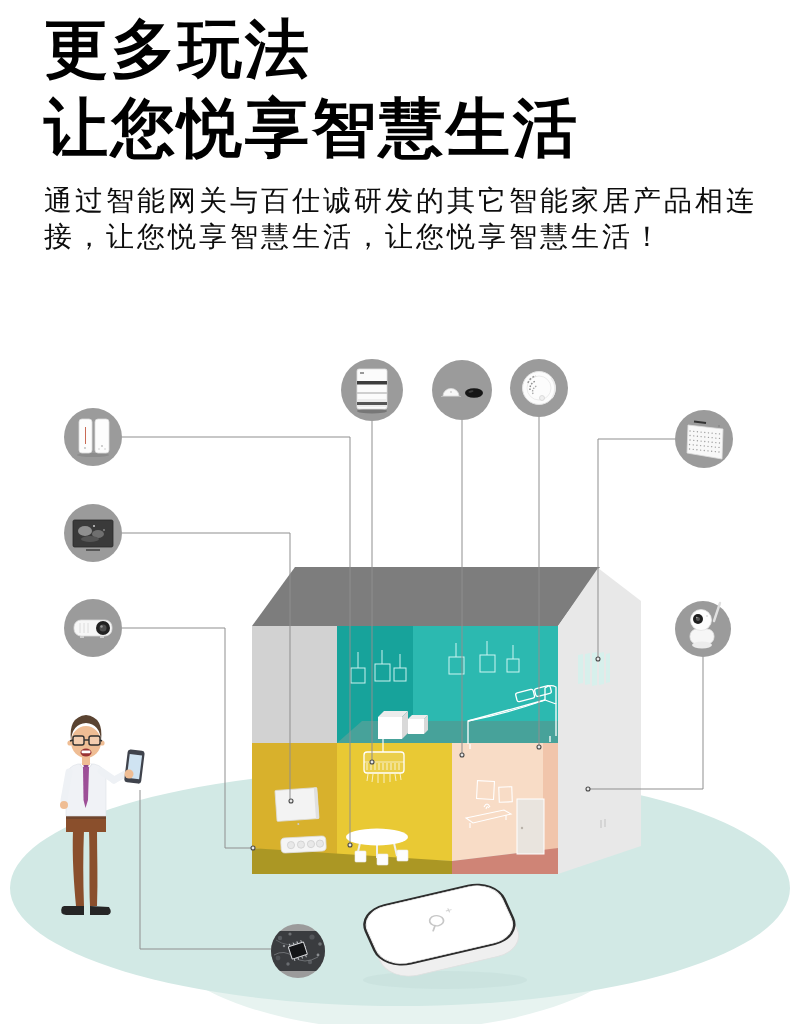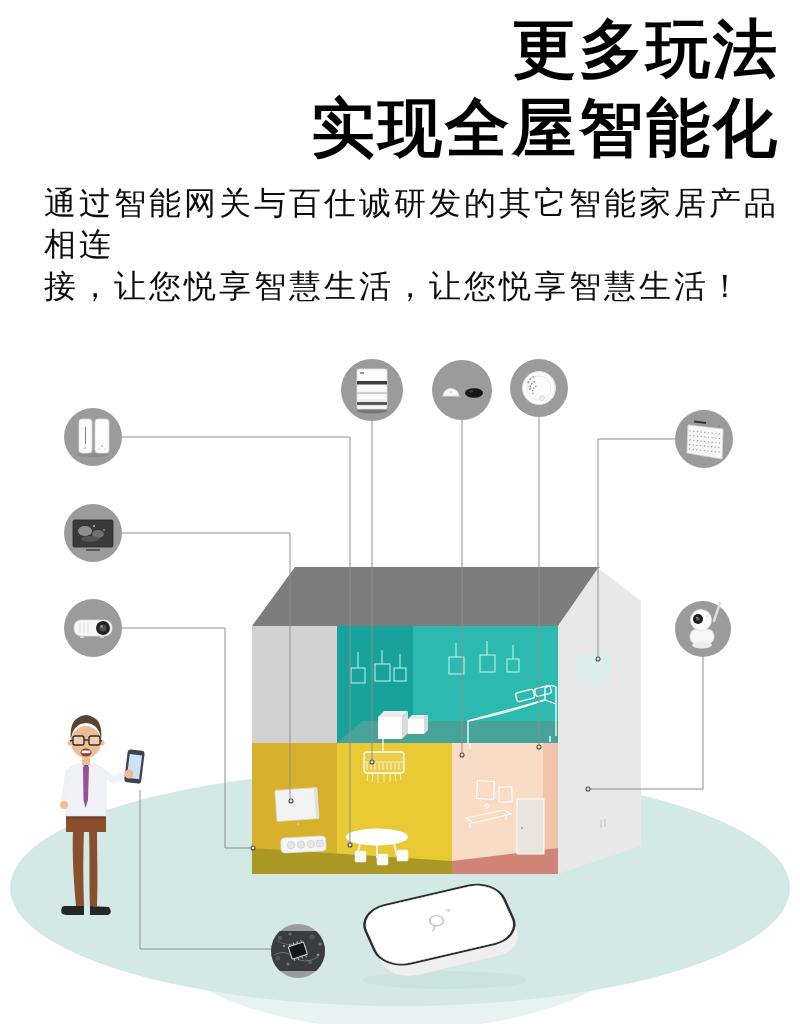--- a/index.html
+++ b/index.html
@@ -1,33 +1,33 @@
 <!DOCTYPE html>
 <html style="--c-ellipse: #d2e9e5; --c-ellipse_under: #e7f3f0; --c-roof: #7d7d7d; --c-wall_gray: #d2d2d2; --c-gable: #e8e8e8; --c-teal_dark: #17a39b; --c-teal_light: #2cb9b0; --c-teal_floor: #47a29a; --c-yellow_dark: #d8b12c; --c-yellow: #e9c934; --c-floor_olive: #ab9724; --c-pink: #f8dcc6; --c-pink_side: #f1c5ab; --c-floor_salmon: #cf8476; --c-circle_gray: #9b9b9b; --c-line_gray: #8f8f8f; --c-vent: #d7f0ec; --c-tie_purple: #9d4f97; --c-pants_brown: #8a4f2c; --c-hair_brown: #5a4331; --c-skin: #efbd94; --c-phone_screen: #cfe3f2;"><head>
 <meta charset="utf-8">
 <style>
   html,body{margin:0;padding:0;background:#ffffff;}
   .page{
     position:relative;width:800px;height:1024px;background:#ffffff;overflow:hidden;
     font-family:"Liberation Sans", sans-serif;
   }
   header{position:absolute;left:44px;top:10px;right:20px;}
-  .title{font-size:64px;font-weight:700;color:#000;line-height:1.24;letter-spacing:3px;margin:0;text-align:right;}
-  .desc{margin-top:14px;font-size:32px;color:#0d0d0d;line-height:1.3;letter-spacing:3px;}
+  .title{font-size:64px;font-weight:700;color:#000;line-height:1.24;letter-spacing:3px;margin:0;}
+  .desc{margin-top:14px;font-size:28px;color:#0d0d0d;line-height:1.3;letter-spacing:3px;}
   .scene{position:absolute;left:0;top:0;width:800px;height:1024px;}
 </style>
 </head>
 <body>
 
 <div class="page">
 
   <header>
     <h1 class="title">
       <div>更多玩法</div>
-      <div>实现全屋智能化</div>
+      <div>让您悦享智慧生活</div>
     </h1>
     <div class="desc">
       <div>通过智能网关与百仕诚研发的其它智能家居产品相连</div>
       <div>接，让您悦享智慧生活，让您悦享智慧生活！</div>
     </div>
   </header>
 
   <svg class="scene" viewBox="0 0 800 1024">
     <defs>
       <clipPath id="chipClip">

